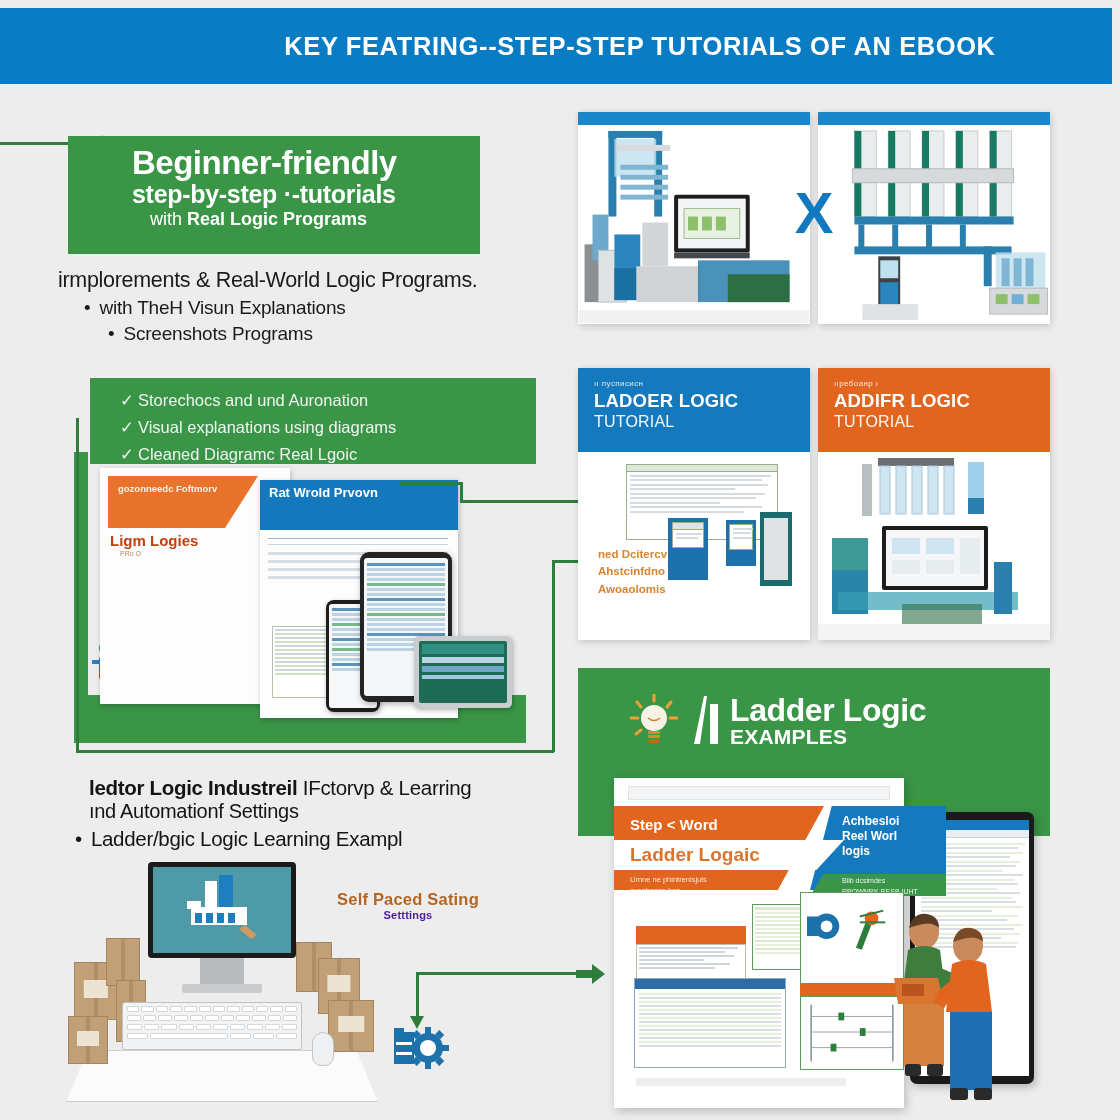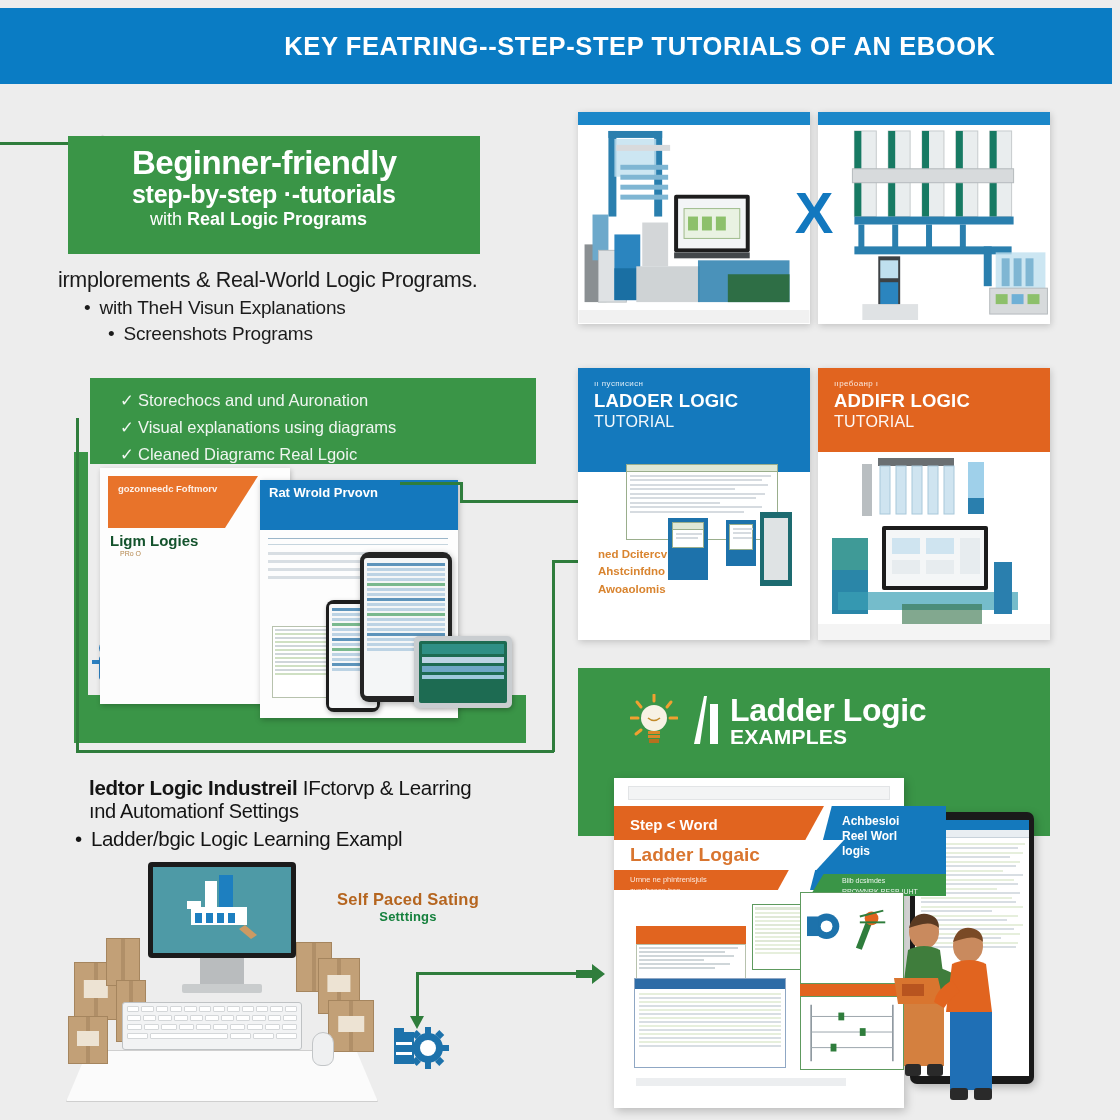--- a/index.html
+++ b/index.html
@@ -76,21 +76,21 @@
   .book-white {
     position: absolute; left: 26px; top: 28px; width: 190px; height: 236px;
     background: #fdfdfd; box-shadow: 1px 2px 5px rgba(0,0,0,.22);
   }
   .book-orange-tag {
     position: absolute; left: 34px; top: 36px; width: 150px; height: 52px;
     background: #e8732a;
     clip-path: polygon(0 0, 100% 0, 78% 100%, 0 100%);
   }
   .bo-t1 { font-size: 9.5px; color: #fff; padding: 7px 0 0 10px; line-height: 1.2; font-weight: bold; opacity: .9;}
-  .bo-t2 { font-size: 15px; color: #14532d; font-weight: bold; position: absolute; left: 36px; top: 92px; }
+  .bo-t2 { font-size: 15px; color: #c2410c; font-weight: bold; position: absolute; left: 36px; top: 92px; }
   .bo-t3 { font-size: 7px; color: #b5884f; position: absolute; left: 46px; top: 110px; }
 
   .book-blue {
     position: absolute; left: 186px; top: 40px; width: 198px; height: 238px;
     background: #fdfdfd; box-shadow: 1px 2px 6px rgba(0,0,0,.25);
   }
   .bb-head { position: absolute; left: 186px; top: 40px; width: 198px; height: 50px; background: #1478bd; }
   .bb-t1 { font-size: 13px; color: #fff; font-weight: bold; padding: 5px 0 0 9px; line-height: 1.25; }
   .bb-rule { position: absolute; left: 194px; top: 98px; width: 180px; height: 1px; background: #9bb6c9; }
   .bb-rule2 { position: absolute; left: 194px; top: 104px; width: 180px; height: 1px; background: #c6d5de; }
@@ -153,21 +153,21 @@
     position: absolute; left: 252px; top: 182px; width: 22px; height: 34px;
     background: #eff0f1; border: 1px solid #c2c5c7; border-radius: 11px 11px 9px 9px;
   }
   .box { position: absolute; background: #c2a077; border: 1px solid #a5855e; }
   .box .tape { position: absolute; left: 50%; top: 0; width: 4px; height: 100%; background: #b08f68; transform: translateX(-50%); }
   .box .label { position: absolute; left: 50%; top: 30%; width: 58%; height: 32%; background: #ede3d3; transform: translateX(-50%); }
 
   
   .self-paced { position: absolute; left: 318px; top: 890px; width: 180px; text-align: center; }
   .sp-l1 { font-size: 16.5px; color: #b5651f; font-weight: bold; letter-spacing: 0.2px; }
-  .sp-l2 { font-size: 13px; color: #15803d; font-weight: bold; letter-spacing: 0.2px; }
+  .sp-l2 { font-size: 11px; color: #4c1d95; font-weight: bold; letter-spacing: 0.2px; }
 
   
   .gear-icon { position: absolute; left: 392px; top: 1022px; width: 58px; height: 48px; }
 
   
   .conn { position: absolute; background: #2f7d3c; }
   .conn-v { width: 3px; }
   .conn-h { height: 3px; }
 
   
@@ -190,21 +190,21 @@
     transform: scaleX(-1); text-align: center;
   }
 
   
   .tut-card {
     position: absolute; top: 368px; width: 232px; height: 272px;
     background: #ffffff; box-shadow: 1px 2px 7px rgba(0,0,0,.18); overflow: hidden;
   }
   .tut-card.blue { left: 578px; }
   .tut-card.orange { left: 818px; }
-  .tut-head { position: absolute; left: 0; top: 0; width: 100%; height: 104px; }
+  .tut-head { position: absolute; left: 0; top: 0; width: 100%; height: 84px; }
   .tut-head.blue { background: #1479bd; }
   .tut-head.orange { background: #e1641f; }
   .tut-kicker { font-size: 8px; color: rgba(255,255,255,.85); padding: 11px 0 0 16px; letter-spacing: .4px; }
   .tut-t1 { font-size: 18.5px; color: #fff; font-weight: bold; padding: 2px 0 0 16px; letter-spacing: .2px; }
   .tut-t2 { font-size: 16px; color: rgba(255,255,255,.95); padding: 1px 0 0 16px; letter-spacing: .2px; }
   .tut-orange-text {
     position: absolute; left: 20px; top: 178px; color: #d9842f;
     font-size: 11.5px; font-weight: bold; line-height: 1.5;
   }
 

